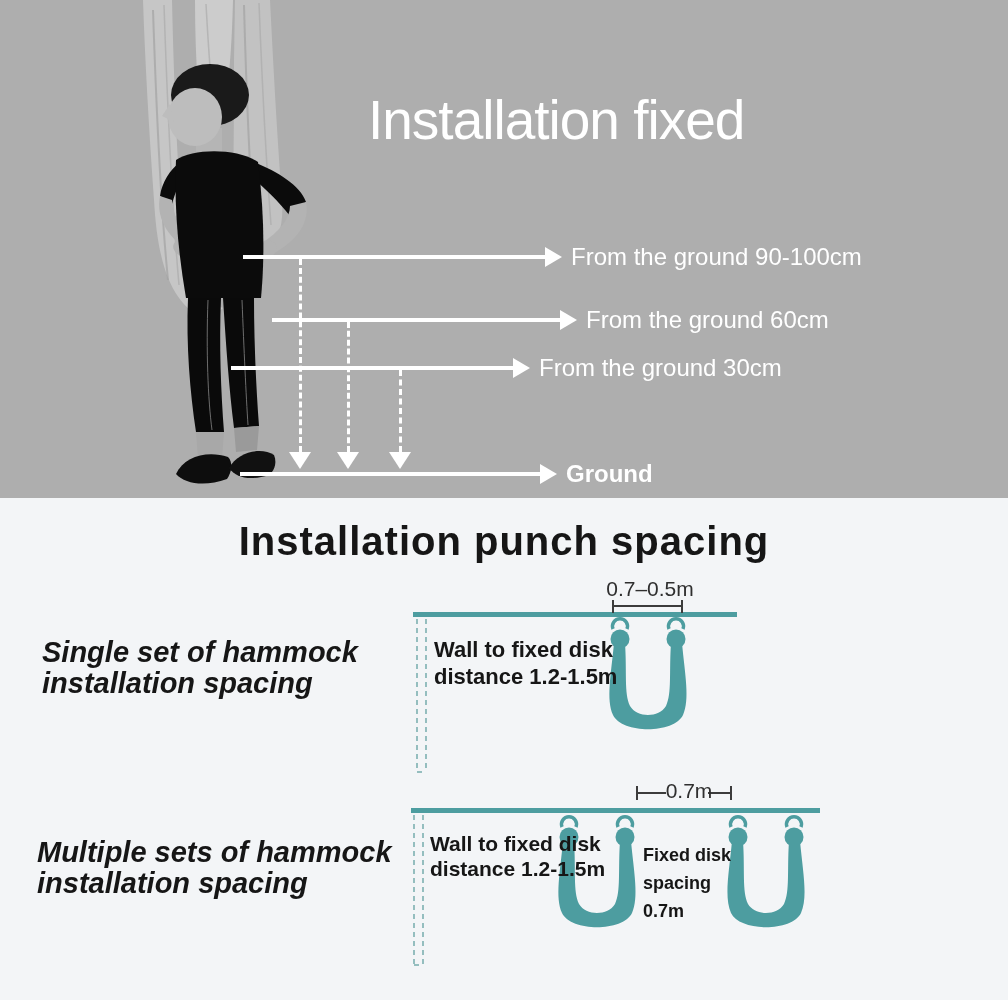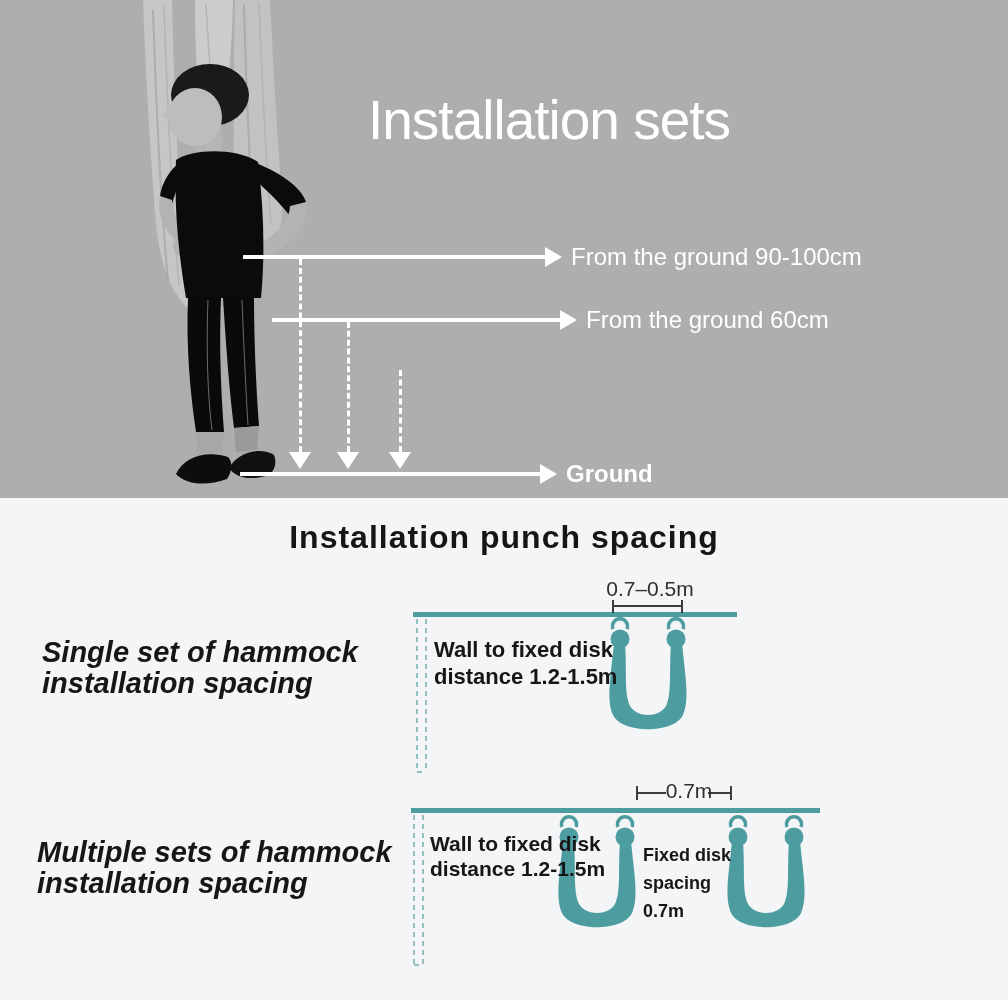--- a/index.html
+++ b/index.html
@@ -29,21 +29,21 @@
   .drop{position:absolute;width:0;border-left:3px dashed var(--white);z-index:3;}
   .drop-tri{position:absolute;width:0;height:0;border-left:11px solid transparent;
     border-right:11px solid transparent;border-top:17px solid var(--white);z-index:3;}
   .d1{left:299px;top:259px;height:193px;} .d1t{left:289px;top:452px;}
   .d2{left:347px;top:322px;height:130px;} .d2t{left:337px;top:452px;}
   .d3{left:399px;top:370px;height:82px;}  .d3t{left:389px;top:452px;}
 
   
   .spacing{position:absolute;left:0;top:498px;width:1008px;height:502px;background:var(--bottom_bg);}
   .spacing-title{position:absolute;left:0;top:519px;width:1008px;text-align:center;
-    font-size:32px;font-weight:bold;color:var(--ink);letter-spacing:1px;}
+    font-size:40px;font-weight:bold;color:var(--ink);letter-spacing:1px;}
   .side-label{position:absolute;font-size:29px;font-weight:bold;color:var(--ink);line-height:31px;white-space:nowrap;font-style:italic;}
   .side-single{left:42px;top:637px;}
   .side-multi{left:37px;top:837px;}
   .diagram-svg{position:absolute;}
   .svg-single{left:400px;top:575px;}
   .svg-multi{left:398px;top:770px;}
   .bracket-label{position:absolute;font-size:21px;color:var(--measure);text-align:center;white-space:nowrap;}
   .bl-single{left:595px;top:577px;width:110px;}
   .bl-multi{left:653px;top:779px;width:72px;}
   .note{position:absolute;font-weight:bold;color:var(--ink);white-space:nowrap;}
@@ -85,31 +85,36 @@
         <path d="M 165,298 C 168,345 171,388 176,428 L 201,426 C 198,385 196,340 196,298 Z" fill="#0a0a0a"></path>
         <path d="M 150,300 C 148,350 150,400 154,430" stroke="#6d6d6d" stroke-width="1" fill="none"></path>
         <path d="M 184,300 C 186,350 188,395 190,425" stroke="#6d6d6d" stroke-width="1" fill="none"></path>
         <path d="M 138,432 L 166,432 L 164,458 L 140,458 Z" fill="#a8a8a8"></path>
         <path d="M 176,428 L 201,426 L 199,450 L 178,452 Z" fill="#9a9a9a"></path>
         <path d="M 118,474 C 126,456 150,450 170,457 C 175,462 174,472 169,479 C 147,487 127,484 118,474 Z" fill="#0d0d0d"></path>
         <path d="M 171,468 C 180,451 204,447 216,455 C 219,462 217,470 211,475 C 192,481 178,478 171,468 Z" fill="#111111"></path>
       </g>
     </svg>
 
-    <h1 class="hero-title">Installation sets</h1>
+    <h1 class="hero-title">Installation fixed</h1>
 
     <div class="mrow row1">
       <span class="mline"></span>
       <span class="mtri"></span>
       <span class="mlabel">From the ground 90-100cm</span>
     </div>
     <div class="mrow row2">
       <span class="mline"></span>
       <span class="mtri"></span>
       <span class="mlabel">From the ground 60cm</span>
+    </div>
+    <div class="mrow row3">
+      <span class="mline"></span>
+      <span class="mtri"></span>
+      <span class="mlabel">From the ground 30cm</span>
     </div>
     <div class="mrow rowg">
       <span class="mline"></span>
       <span class="mtri"></span>
       <span class="mlabel">Ground</span>
     </div>
 
     <div class="drop d1"></div>
     <div class="drop-tri d1t"></div>
     <div class="drop d2"></div>

